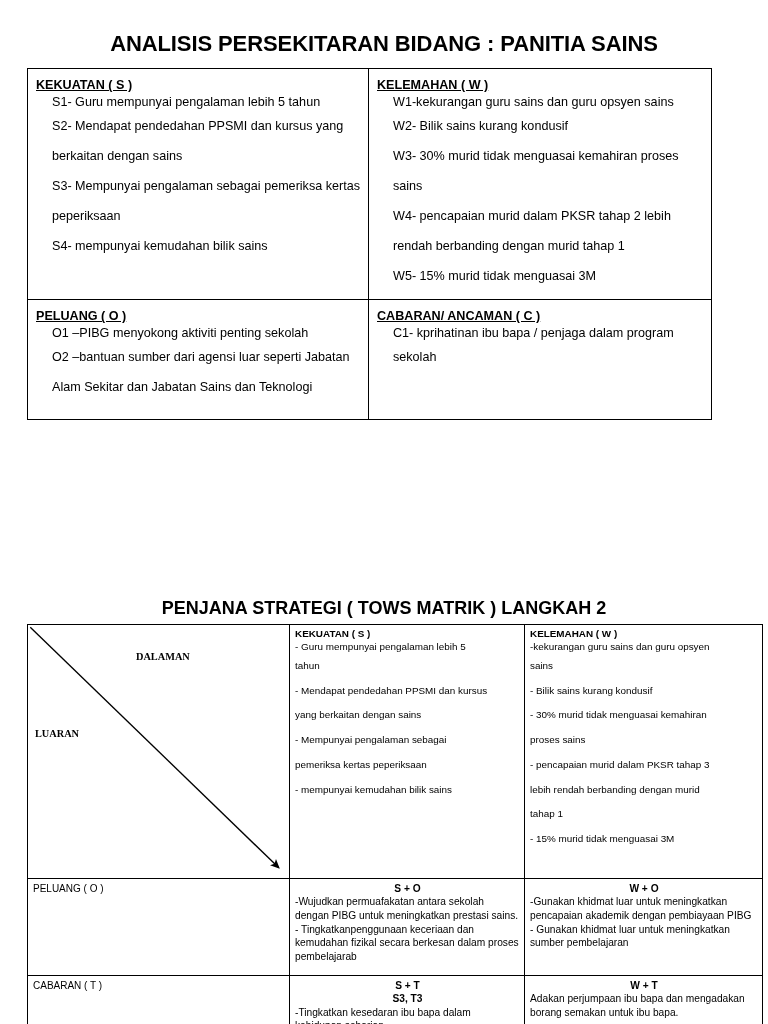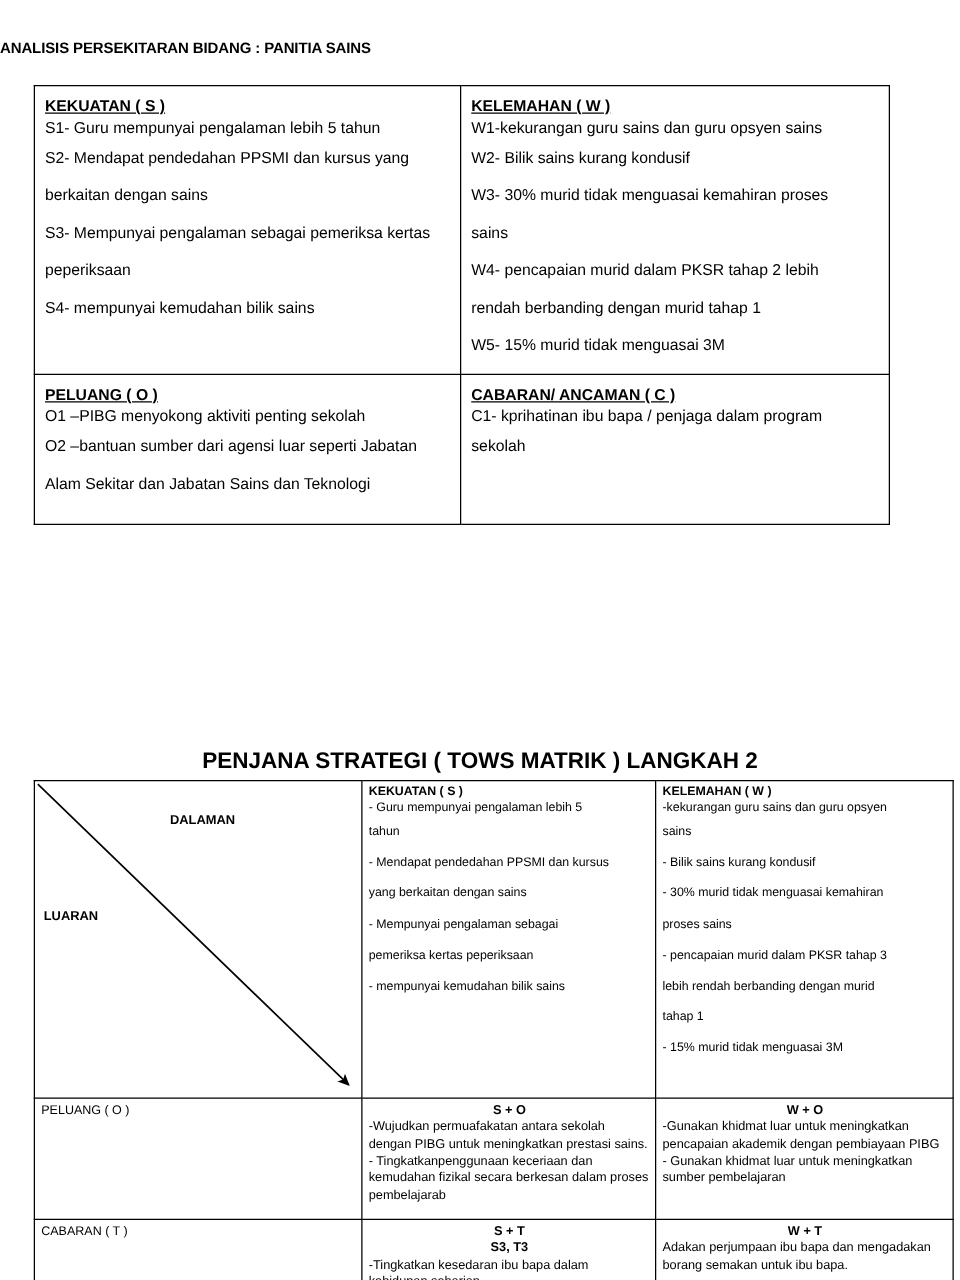--- a/index.html
+++ b/index.html
@@ -15,21 +15,22 @@
     color: #000000;
     overflow: hidden;
   }
 
   
   .doc-title {
     position: absolute;
     top: 31px;
     left: 0;
     width: 768px;
-    font-size: 12px;
+    text-align: center;
+    font-size: 22px;
     font-weight: bold;
     letter-spacing: -0.1px;
   }
 
   
   .swot-table {
     position: absolute;
     left: 27px;
     top: 68px;
     width: 650px;
@@ -47,20 +48,21 @@
     font-size: 12.6px;
     font-weight: bold;
     text-decoration: underline;
     margin: 0 0 1px 0;
     white-space: nowrap;
   }
   .swot-table .q-line {
     font-size: 12.6px;
     line-height: 30px;
     white-space: nowrap;
+    margin-left: 16px;
   }
   .swot-table .q-line.first { line-height: 18px; }
   .swot-cell-tall { height: 215px; }
   .swot-cell-short { height: 104px; }
 
   
   .tows-title {
     position: absolute;
     top: 598px;
     left: 0;
@@ -111,20 +113,21 @@
     font-weight: bold;
     line-height: 13.4px;
     text-align: center;
   }
 
   
   .corner-cell {
     position: relative;
     height: 223px;
     padding: 15px !important;
+    font-family: Liberation Serif, serif;
   }
   .corner-svg {
     position: absolute;
     left: 0;
     top: 0;
     width: 100%;
     height: 100%;
   }
   .lbl-dalaman {
     position: absolute;

